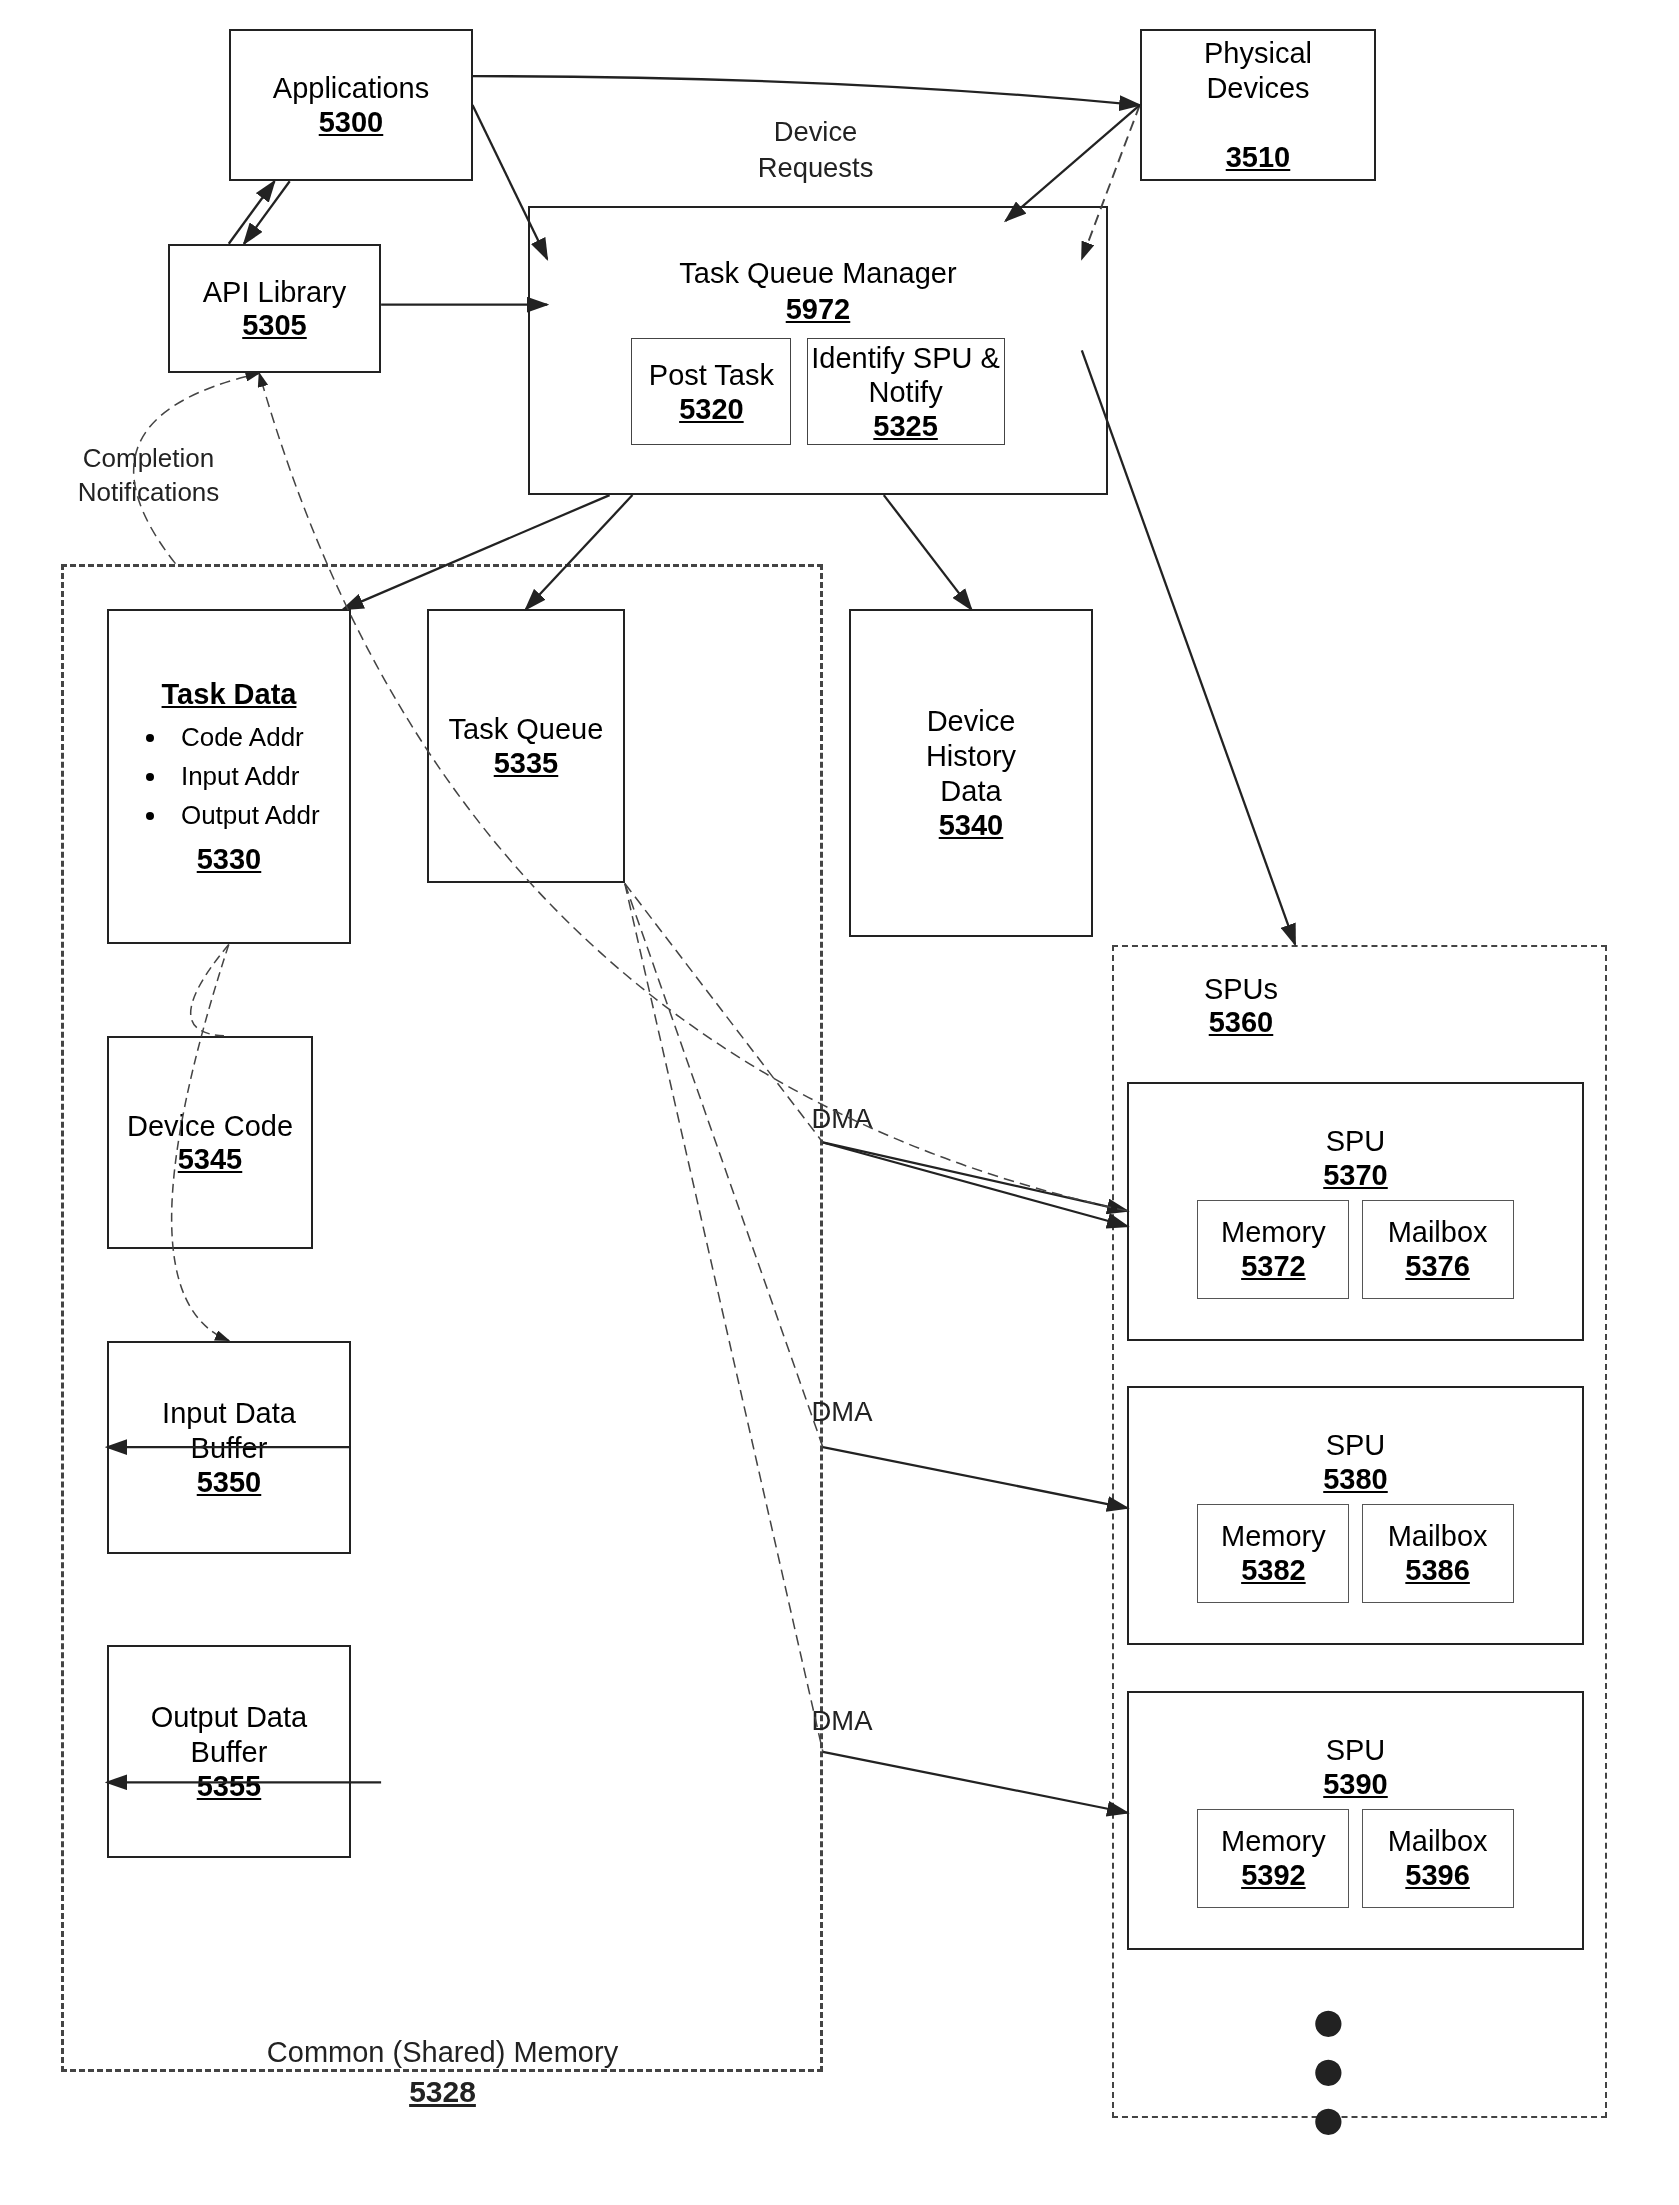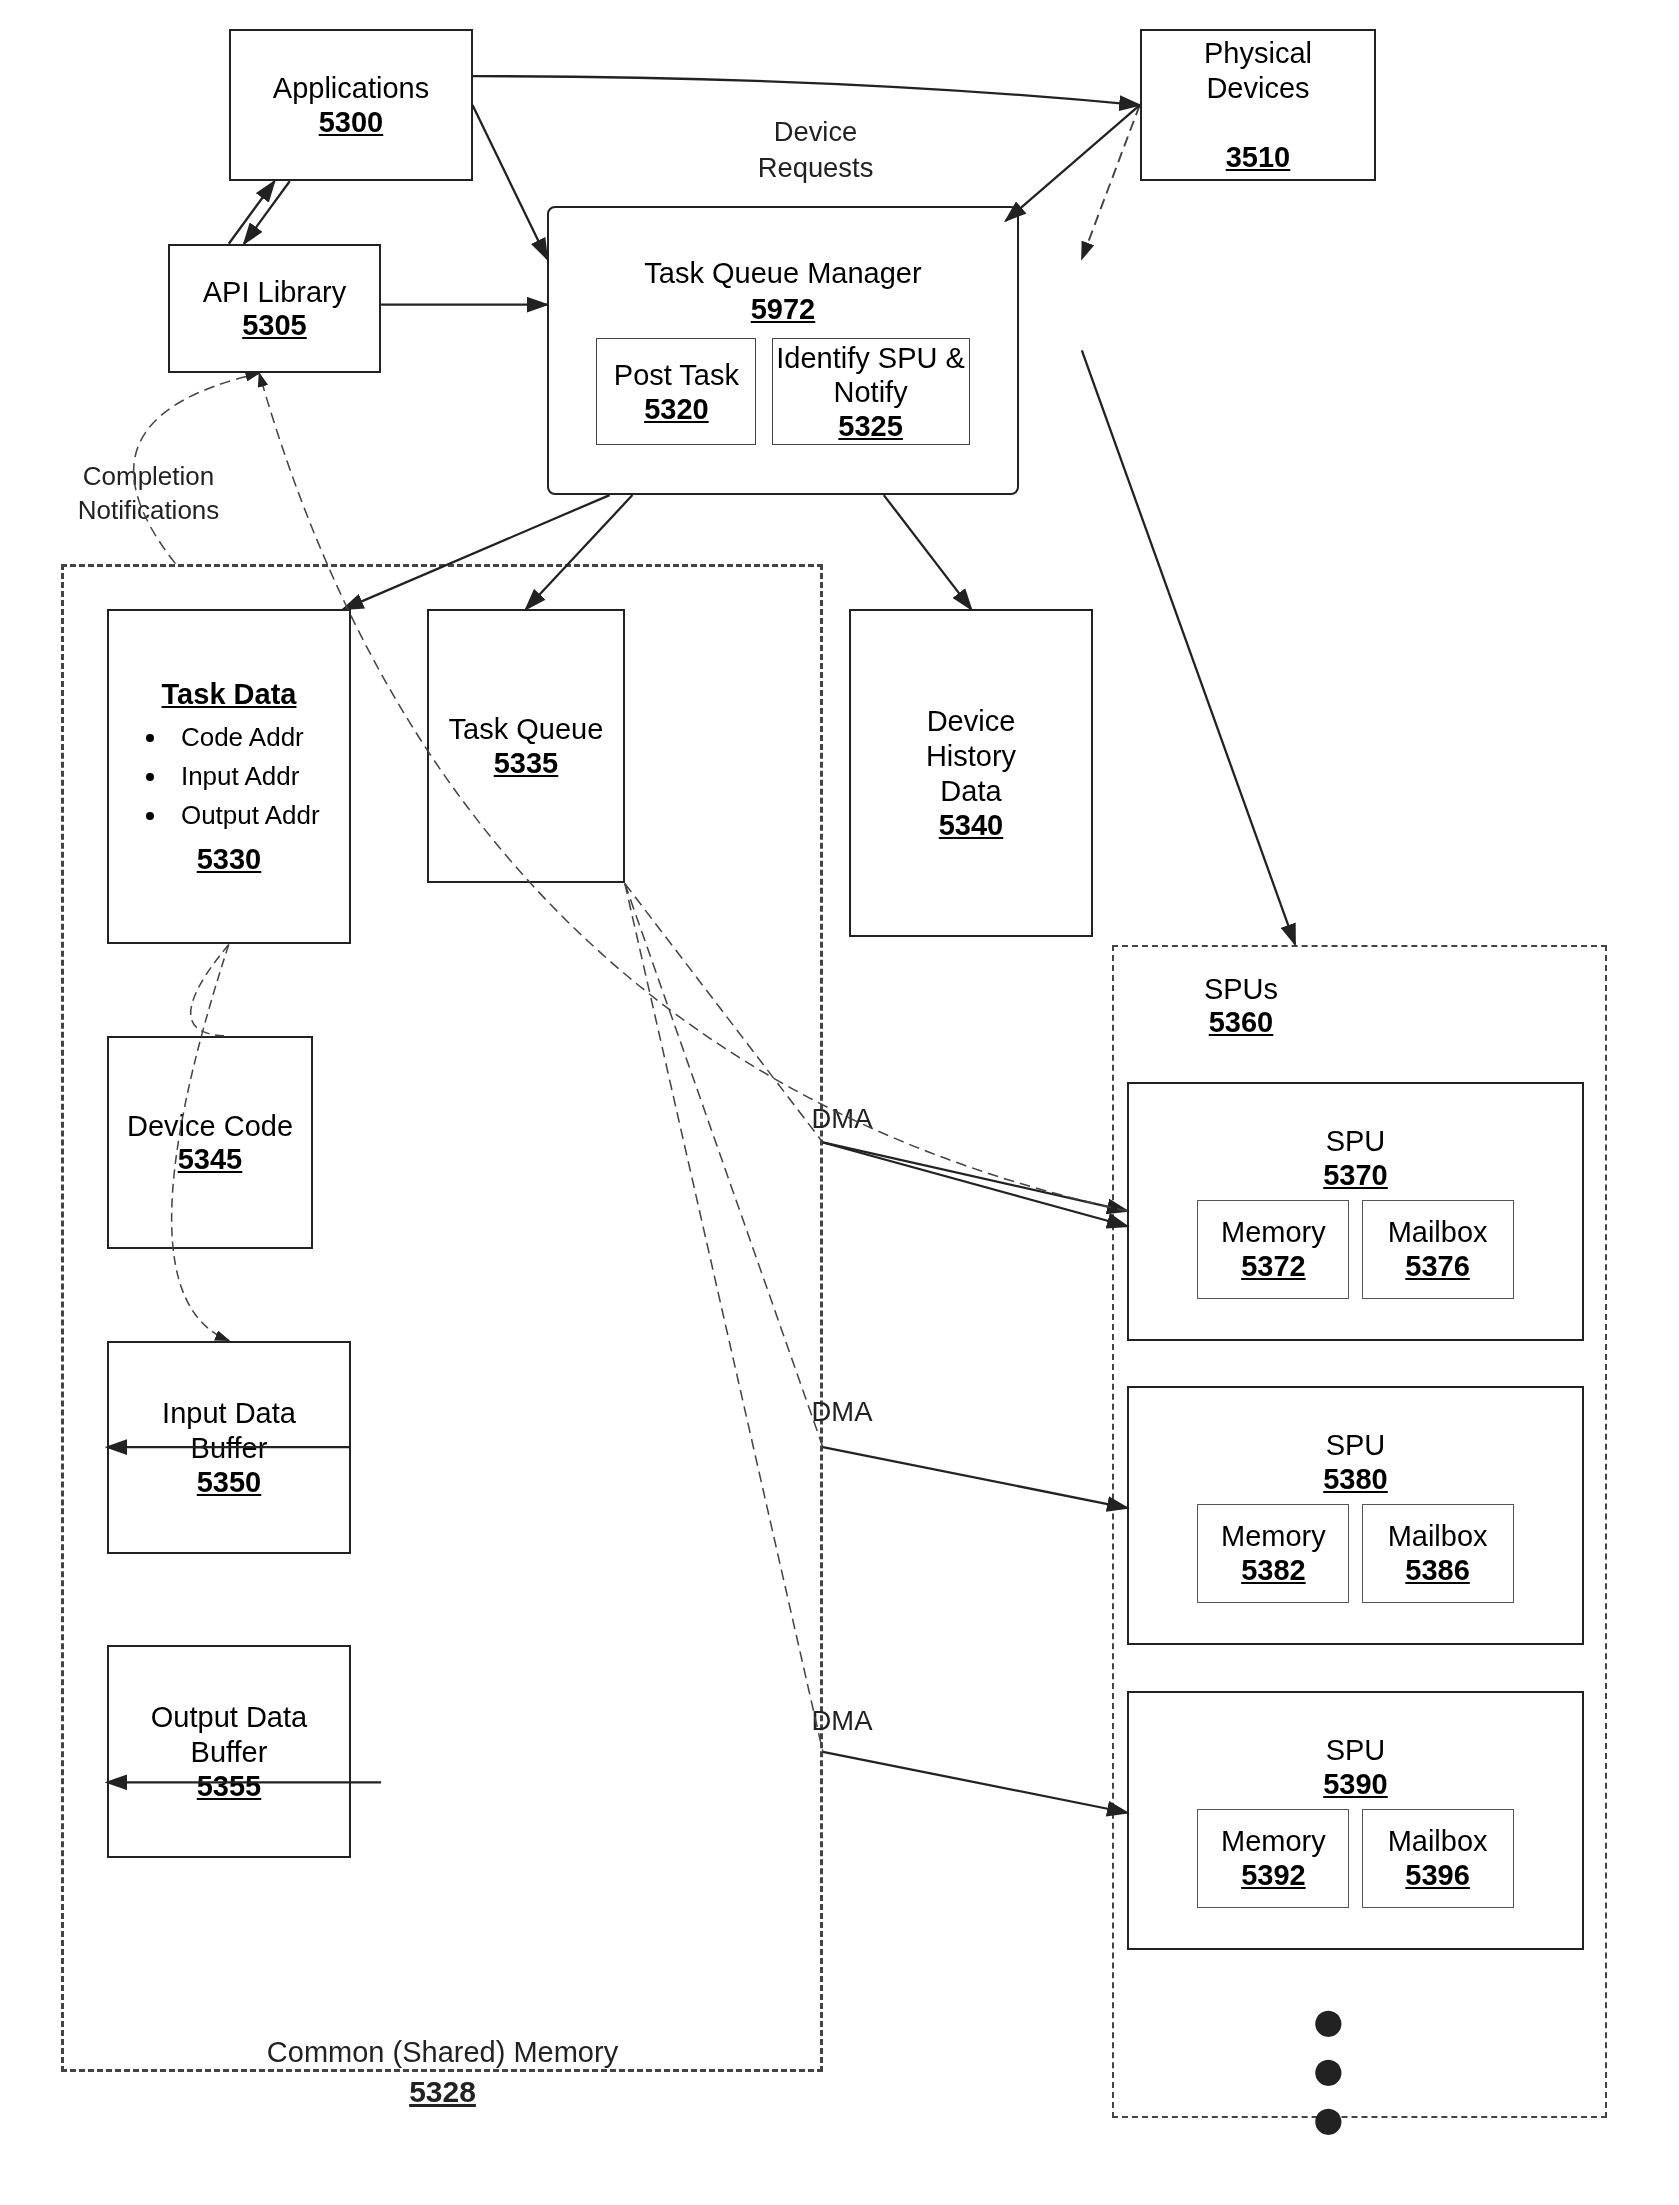--- a/index.html
+++ b/index.html
@@ -88,21 +88,21 @@
   <div class="box" style="left:1140px; top:29px; width:236px; height:152px;gap:36px;">
     <span class="box-label">Physical<br>Devices</span>
     <span class="box-num">3510</span>
   </div>
 
   <div class="box" style="left:168px; top:244px; width:213px; height:129px;">
     <span class="box-label">API Library</span>
     <span class="box-num">5305</span>
   </div>
 
-  <div class="box" style="left:547px; top:206px; width:472px; height:289px;border-radius:8px;">
+  <div class="box" style="left:528px; top:206px; width:580px; height:289px;">
     <span class="box-label" style="margin-bottom:3px;">Task Queue Manager</span>
     <span class="box-num">5972</span>
 
     <div style="display:flex; gap:15.2px; margin-top:12.2px;">
       <div class="box inner-box" style="position:static; width:160px; height:107px; border:1.5px solid #444;text-align:right;">
         <span class="box-label">Post Task</span>
         <span class="box-num">5320</span>
       </div>
       <div class="box inner-box" style="position:static; width:198px; height:107px; border:1.5px solid #444;">
         <span class="box-label">Identify SPU &amp;<br>Notify</span>
@@ -205,21 +205,21 @@
       </div>
     </div>
   </div>
 
   <div class="dots" style="left:1310px; top:1996px;">
     ●<br>●<br>●
   </div>
 
   <div class="label-text" style="left:701px; top:114px; width:229px;">Device<br>Requests</div>
 
-  <div class="label-text" style="left:38px; top:460px; width:221px; font-size:26px;">Completion<br>Notifications</div>
+  <div class="label-text" style="left:38px; top:442px; width:221px; font-size:26px;">Completion<br>Notifications</div>
 
   <div class="label-text" style="left:804px; top:1101px; width:76px;">DMA</div>
 
   <div class="label-text" style="left:804px; top:1394px; width:76px;">DMA</div>
 
   <div class="label-text" style="left:804px; top:1703px; width:76px;">DMA</div>
 
   <svg class="arrows" viewBox="0 0 2205 2895" width="1680" height="2205">
     <defs>
       <marker id="arrow" markerWidth="10" markerHeight="7" refX="9" refY="3.5" orient="auto">

